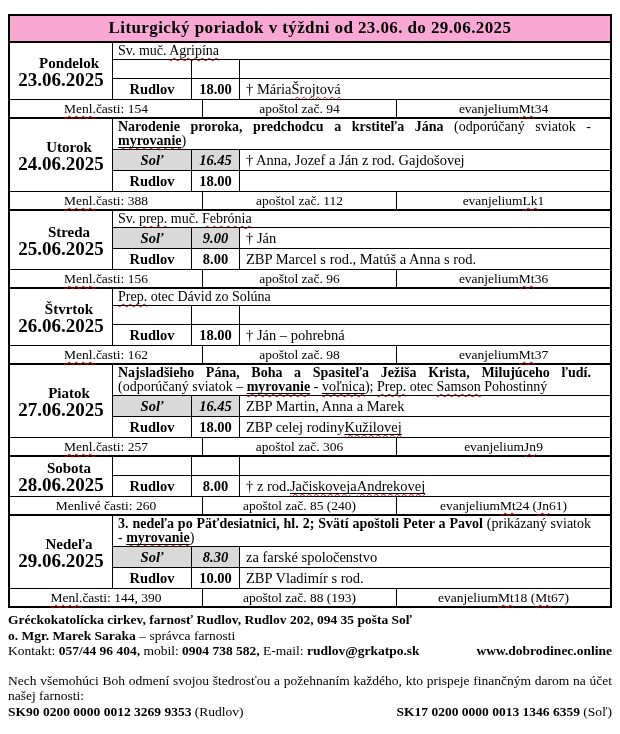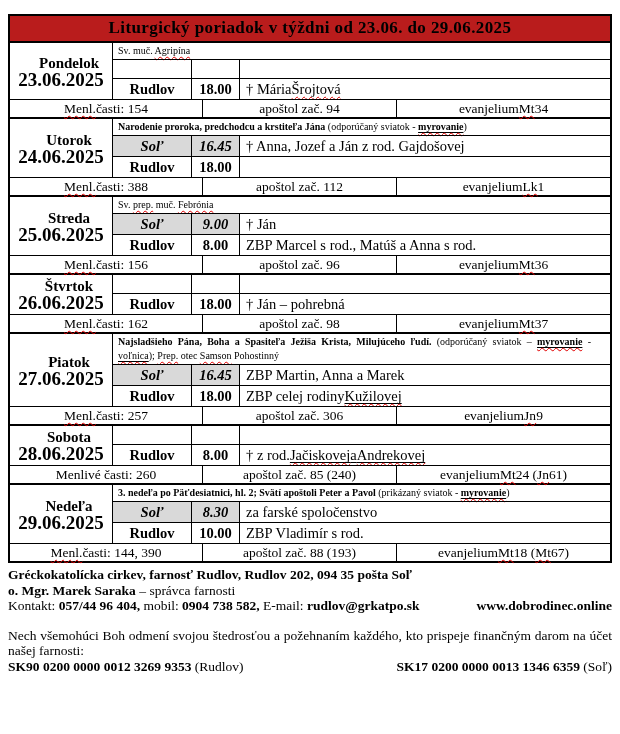--- a/index.html
+++ b/index.html
@@ -1,29 +1,29 @@
 <!DOCTYPE html>
 <html><head>
 <meta charset="utf-8">
 <style>
   html,body{margin:0;padding:0;background:#fff;}
   body{width:620px;height:734px;overflow:hidden;color:#000;
        font-family:"Liberation Serif","DejaVu Serif",serif;}
   .page{padding:14px 8px 0 8px;}
   .schedule-table{border:2.5px solid #000;}
-  .title-row{background:#b91c1c;border-bottom:2px solid #000;text-align:center;
+  .title-row{background:#f9a8d4;border-bottom:2px solid #000;text-align:center;
              font-weight:bold;font-size:17px;line-height:20px;padding:2px 2px 3px;letter-spacing:.4px;}
   .day-block{display:flex;}
   .day-cell{width:102px;border-right:1.5px solid #000;display:flex;flex-direction:column;
             justify-content:center;text-align:center;font-weight:bold;}
   .day-name{font-size:15px;line-height:17px;margin-left:16px;}
   .day-date{font-size:19px;line-height:16px;text-align:center;}
   .day-content{flex:1;display:flex;flex-direction:column;min-width:0;}
   .day-content>div+div{border-top:1.5px solid #000;}
-  .feast-row{padding:1px 19px 1px 5px;font-size:10px;line-height:14px;text-align:justify;min-height:14px;}
+  .feast-row{padding:1px 19px 1px 5px;font-size:14px;line-height:14px;text-align:justify;min-height:14px;}
   .svc-row{display:flex;height:20px;font-size:14.5px;}
   .svc-row.empty{height:18px;}
   .svc-loc{width:78px;border-right:1.5px solid #000;display:flex;align-items:center;
            justify-content:center;font-weight:bold;}
   .svc-time{width:47px;border-right:1.5px solid #000;display:flex;align-items:center;
             justify-content:center;font-weight:bold;}
   .svc-intent{flex:1;display:flex;align-items:center;padding:0 6px;white-space:nowrap;overflow:hidden;}
   .svc-row.sol .svc-loc,.svc-row.sol .svc-time{background:#d9d9d9;font-style:italic;}
   .menl-row{display:flex;height:17px;font-size:13.5px;border-top:1.5px solid #000;
             border-bottom:2px solid #000;}
@@ -154,20 +154,21 @@
             <span class="sq">Mt</span>
             <span> 36</span>
           </div>
         </div>
         <div class="day-block">
           <div class="day-cell">
             <div class="day-name">Štvrtok</div>
             <div class="day-date">26.06.2025</div>
           </div>
           <div class="day-content">
+            <div class="feast-row"><span class="sq">Prep.</span><span> otec Dávid zo Solúna</span></div>
             <div class="svc-row empty">
               <div class="svc-loc"></div>
               <div class="svc-time"></div>
               <div class="svc-intent"></div>
             </div>
             <div class="svc-row">
               <div class="svc-loc">Rudlov</div>
               <div class="svc-time">18.00</div>
               <div class="svc-intent">
                 <span>† Ján – pohrebná</span>

